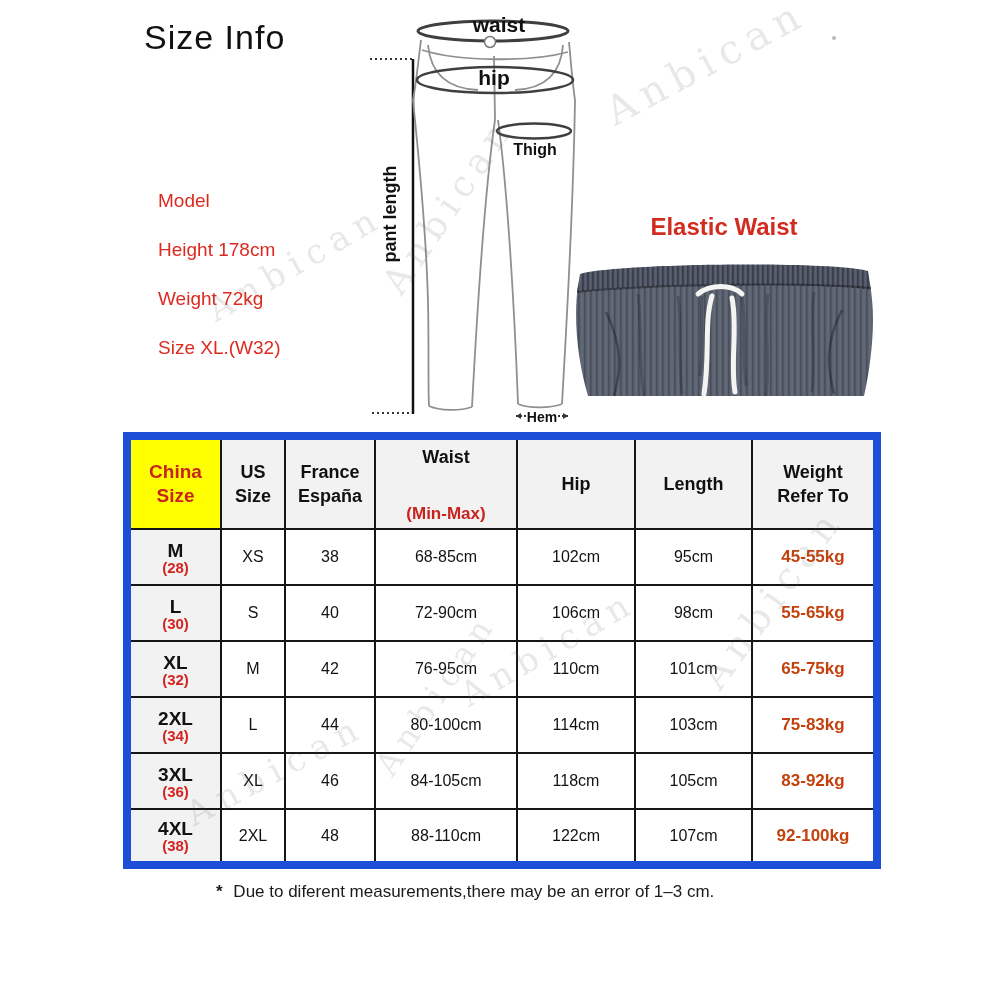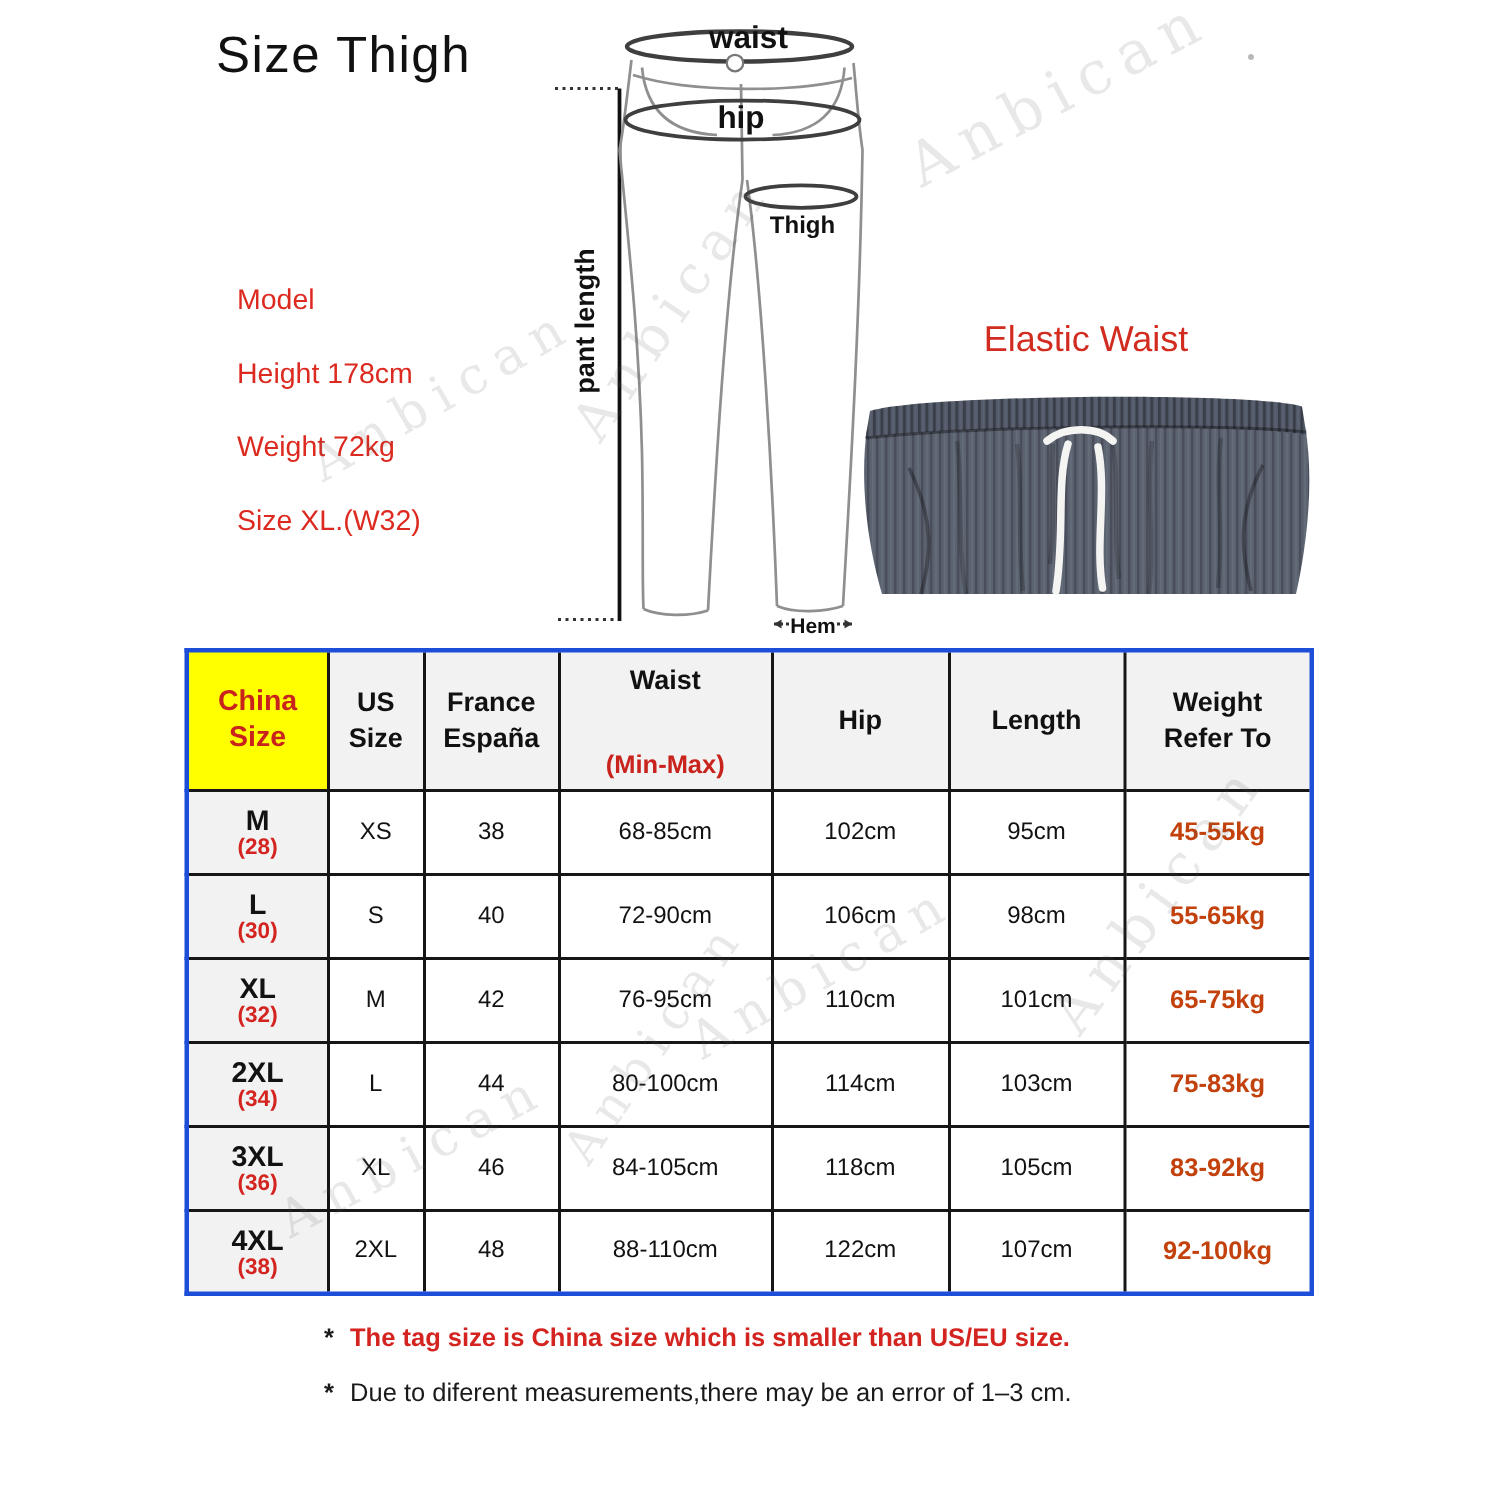--- a/index.html
+++ b/index.html
@@ -17,29 +17,29 @@
     position:absolute;font-family:"DejaVu Serif",serif;color:rgba(90,90,90,0.14);
     letter-spacing:8px;white-space:nowrap;pointer-events:none;z-index:6;
     transform-origin:center center;
   }
   
   .model-info{position:absolute;left:158px;top:188px;color:#dd2a20;font-size:19px;line-height:26px;}
   .model-info .mline{margin-bottom:23px;}
   
   .elastic-label{
     position:absolute;left:570px;top:213px;width:308px;text-align:center;
-    font-size:24px;font-weight:400;color:#d22b1f;
+    font-size:24px;font-weight:700;color:#d22b1f;
   }
   
   .pants-diagram{position:absolute;left:368px;top:2px;width:250px;height:428px;}
   .pants-photo{position:absolute;left:572px;top:256px;width:304px;height:142px;}
   .small-mark{position:absolute;left:832px;top:36px;width:4px;height:4px;background:#b9b9b9;border-radius:50%;}
   
   .table-wrap{position:absolute;left:123px;top:432px;z-index:2;}
-  table.size{border-collapse:collapse;table-layout:fixed;width:750px;background:#fff;border:3px solid #1d4ed8;}
+  table.size{border-collapse:collapse;table-layout:fixed;width:750px;background:#fff;border:8px solid #1d4ed8;}
   table.size td,table.size th{border:2px solid #161616;text-align:center;vertical-align:middle;padding:0;}
   thead tr{height:93px;}
   tbody tr{height:56px;}
   th{background:#f2f2f2;color:#111;font-size:18px;font-weight:700;line-height:24px;}
   th.china-h{background:#ffff00;color:#c8231d;font-size:19px;}
   th .sub-red{display:block;color:#c8231d;font-size:17px;line-height:18px;font-weight:700;margin-top:36px;}
   td{font-size:16px;color:#121212;background:#ffffff;}
   td.china-c{background:#f2f2f2;}
   td.china-c .main{display:block;font-size:19px;font-weight:700;line-height:21px;}
   td.china-c .sub{display:block;color:#d42420;font-size:15px;font-weight:700;line-height:14px;}
@@ -49,21 +49,21 @@
   .note-line{margin-bottom:13px;white-space:nowrap;}
   .note-marker{color:#1a1a1a;font-weight:600;margin-right:6px;}
   .note-red{color:#d42420;font-weight:600;}
   .note-dark{color:#1a1a1a;font-weight:400;}
 </style>
 </head>
 <body>
 
 <div class="canvas">
 
-  <div class="page-title">Size Thigh</div>
+  <div class="page-title">Size Info</div>
 
   <span class="wm" style="left:706px;top:62px;font-size:40px;transform:translate(-50%,-50%) rotate(-28deg);">Anbican</span>
   <span class="wm" style="left:448px;top:205px;font-size:36px;transform:translate(-50%,-50%) rotate(-56deg);">Anbican</span>
   <span class="wm" style="left:295px;top:263px;font-size:34px;transform:translate(-50%,-50%) rotate(-30deg);">Anbican</span>
   <span class="wm" style="left:772px;top:598px;font-size:38px;transform:translate(-50%,-50%) rotate(-54deg);">Anbican</span>
   <span class="wm" style="left:548px;top:648px;font-size:34px;transform:translate(-50%,-50%) rotate(-30deg);">Anbican</span>
   <span class="wm" style="left:436px;top:694px;font-size:32px;transform:translate(-50%,-50%) rotate(-56deg);">Anbican</span>
   <span class="wm" style="left:275px;top:770px;font-size:34px;transform:translate(-50%,-50%) rotate(-28deg);">Anbican</span>
 
   <div class="small-mark"></div>
@@ -263,21 +263,17 @@
           <td>107cm</td>
           <td class="weight-c">92-100kg</td>
         </tr>
       </tbody>
     </table>
   </div>
 
   <div class="notes">
     <div class="note-line">
       <span class="note-marker">*</span>
-      <span class="note-red">The tag size is China size which is smaller than US/EU size.</span>
-    </div>
-    <div class="note-line">
-      <span class="note-marker">*</span>
       <span class="note-dark">Due to diferent measurements,there may be an error of 1–3 cm.</span>
     </div>
   </div>
 
 </div>
 
 </body></html>

